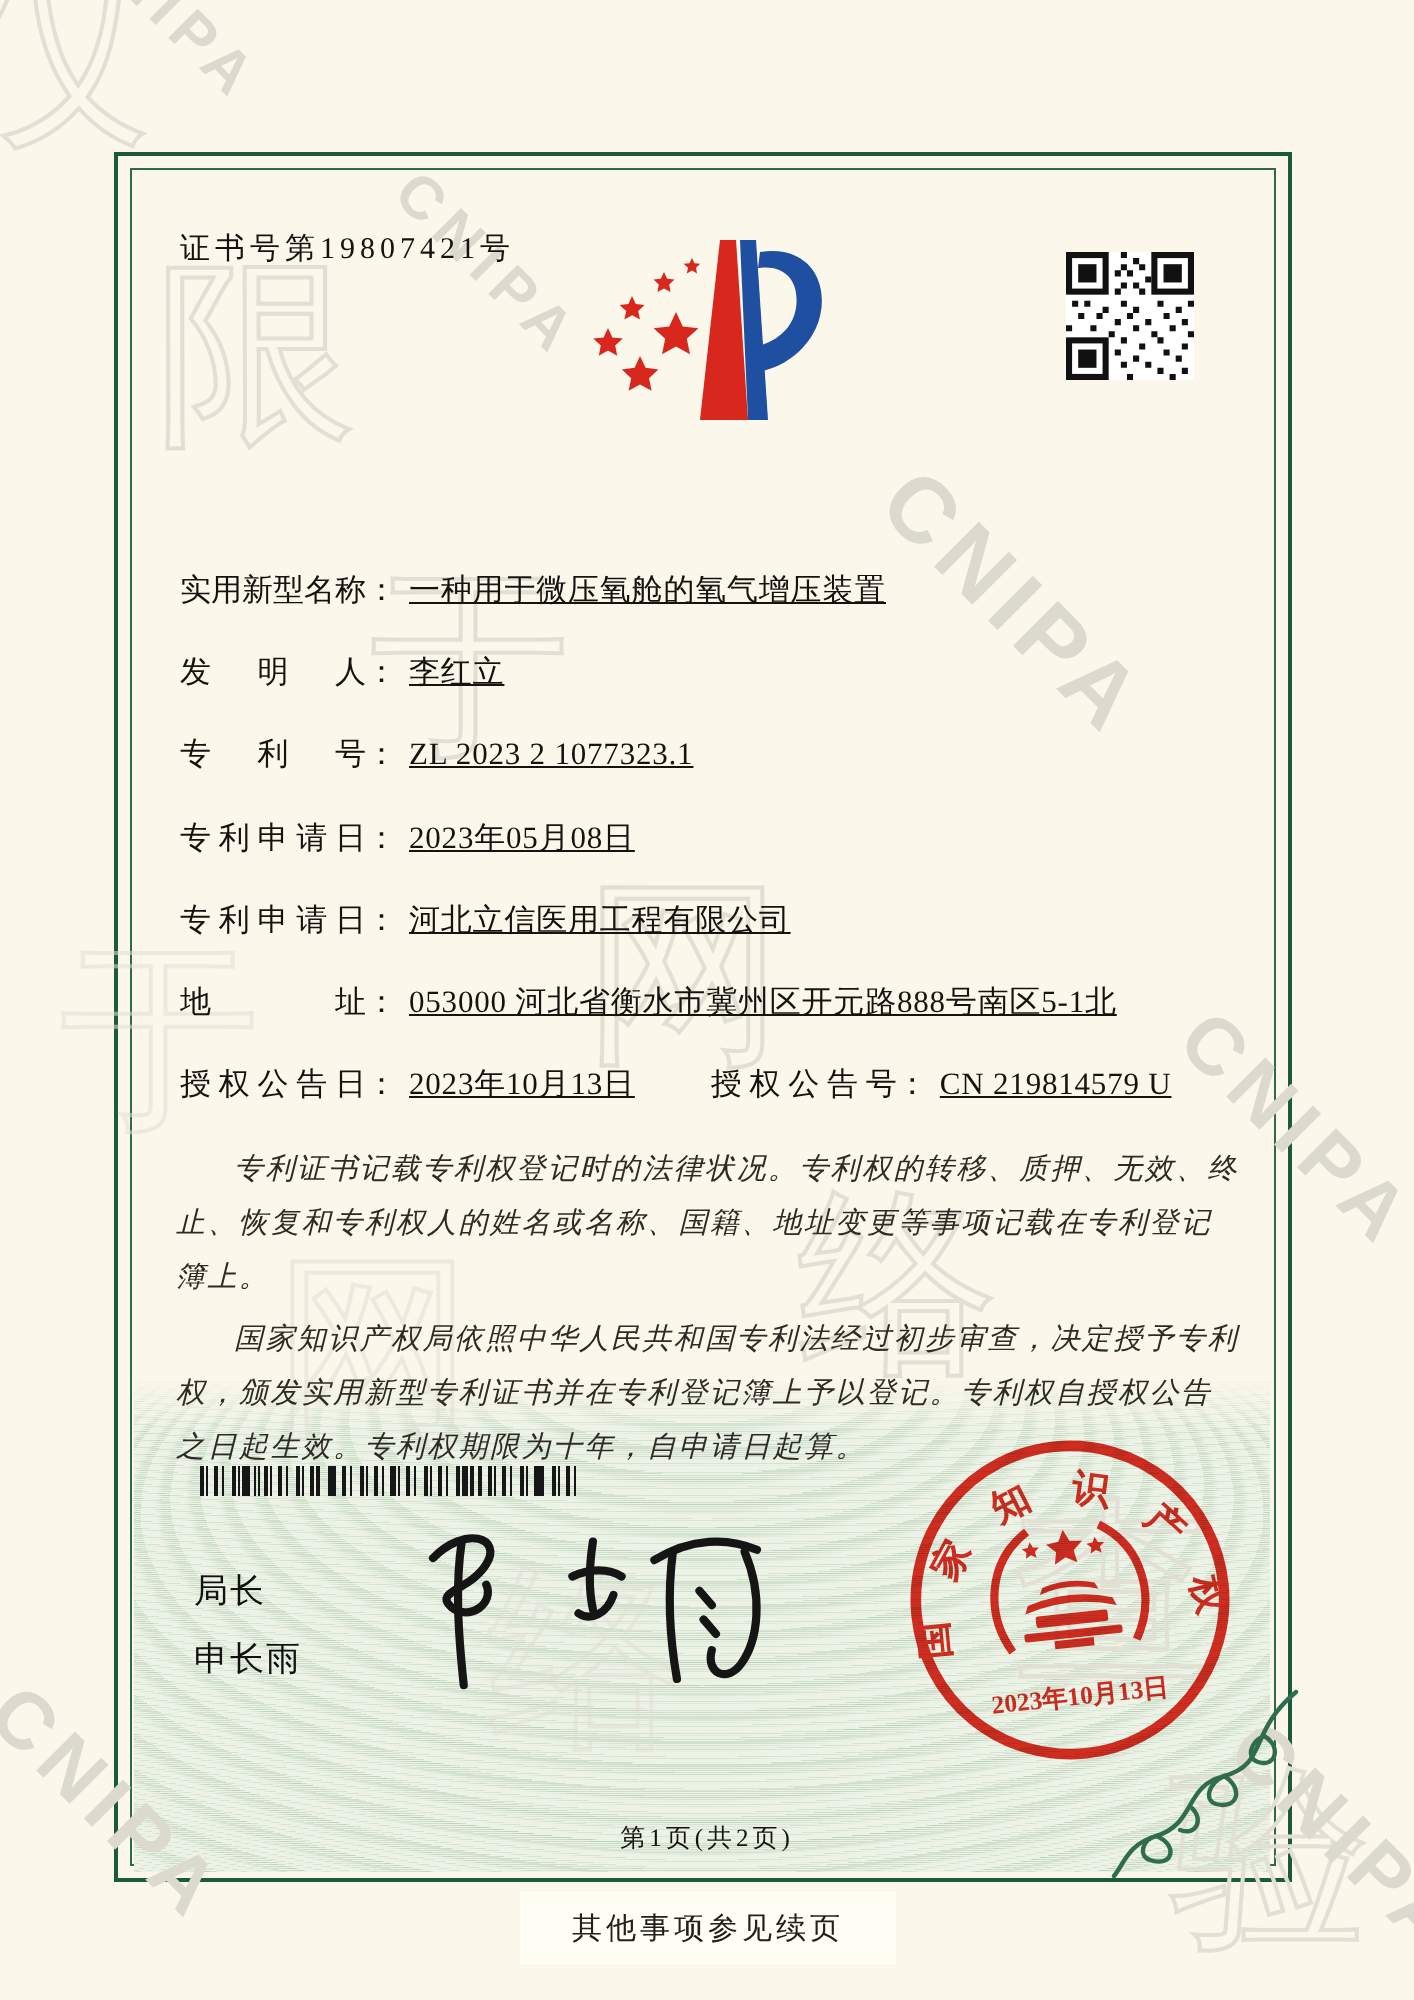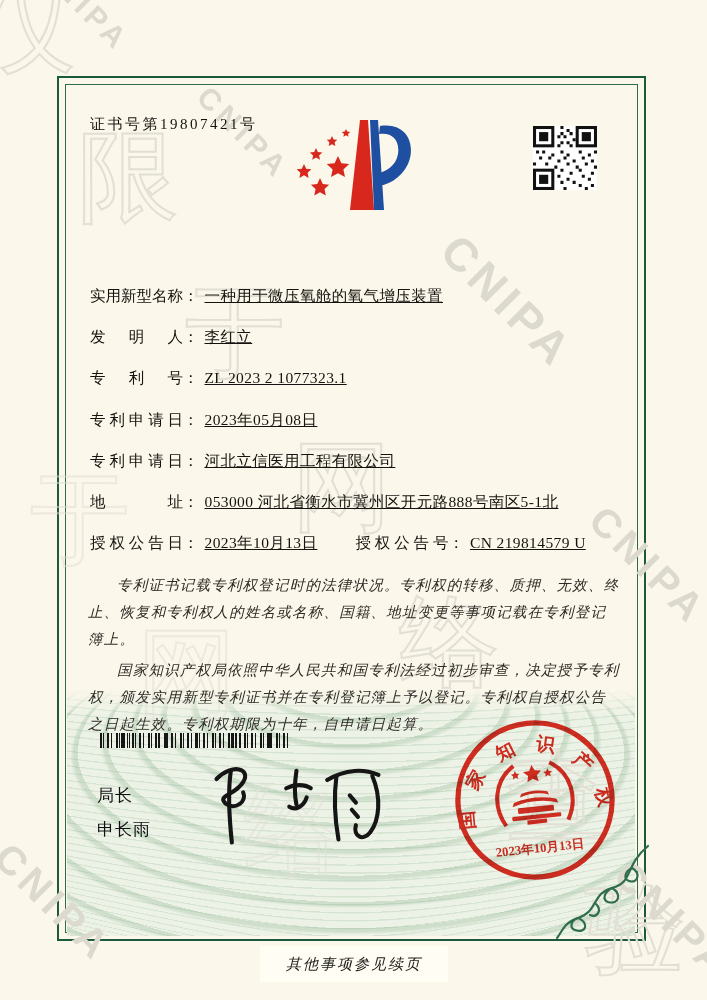--- a/index.html
+++ b/index.html
@@ -58,21 +58,21 @@
     font-family:"Liberation Sans","DejaVu Sans",sans-serif;font-size:17px;color:#111;}
   .signer div{margin-bottom:11px;letter-spacing:1px;}
   .signature{position:absolute;left:196px;top:750px;width:205px;height:98px;z-index:4;}
   .seal{position:absolute;left:453px;top:718px;width:164px;height:164px;z-index:5;
     transform:rotate(-6deg);opacity:.95;mix-blend-mode:multiply;}
   .flourish{position:absolute;left:552px;top:842px;width:100px;height:100px;z-index:4;}
   .page-footer{position:absolute;left:0;top:911px;width:707px;text-align:center;
     font-size:12.5px;letter-spacing:2px;z-index:4;}
   .cont-note{position:absolute;left:260px;top:946px;width:188px;height:36px;z-index:4;
     background:#fffdf4;display:flex;align-items:center;justify-content:center;
-    font-size:15px;font-style:italic;letter-spacing:2px;color:#22201c;}
+    font-size:15px;letter-spacing:2px;color:#22201c;}
 </style>
 </head>
 <body>
 
 <div class="page">
 
   <div class="frame-outer"></div>
   <div class="frame-inner"></div>
 
   <div class="waves">
@@ -197,20 +197,21 @@
     <svg class="flourish" viewBox="0 0 100 100">
       <g fill="none" stroke="#2f6d4b" stroke-width="2.2" stroke-linecap="round">
         <path d="M96,4 C72,24 82,40 60,46 C40,51 46,70 26,76 C12,80 10,90 5,96"></path>
         <path d="M60,46 C70,52 67,63 56,60 C50,58 52,50 60,46"></path>
         <path d="M26,76 C37,80 35,92 23,88 C17,86 19,78 26,76"></path>
         <path d="M80,26 C89,31 86,42 77,39 C71,37 73,29 80,26"></path>
         <path d="M44,62 C50,68 46,76 38,73"></path>
       </g>
     </svg>
 
+    <div class="page-footer">第1页(共2页)</div>
 
     <div class="cont-note">其他事项参见续页</div>
   </div>
 
   <svg class="seal" viewBox="0 0 200 200">
     <defs>
       <path id="sealArc" d="M 27,141 A 77,77 0 1 1 173,141" fill="none"></path>
     </defs>
     <circle cx="100" cy="100" r="94" fill="none" stroke="#df2318" stroke-width="6.5"></circle>
     <text font-size="23" font-weight="bold" fill="#df2318" font-family="'Liberation Serif',serif">

